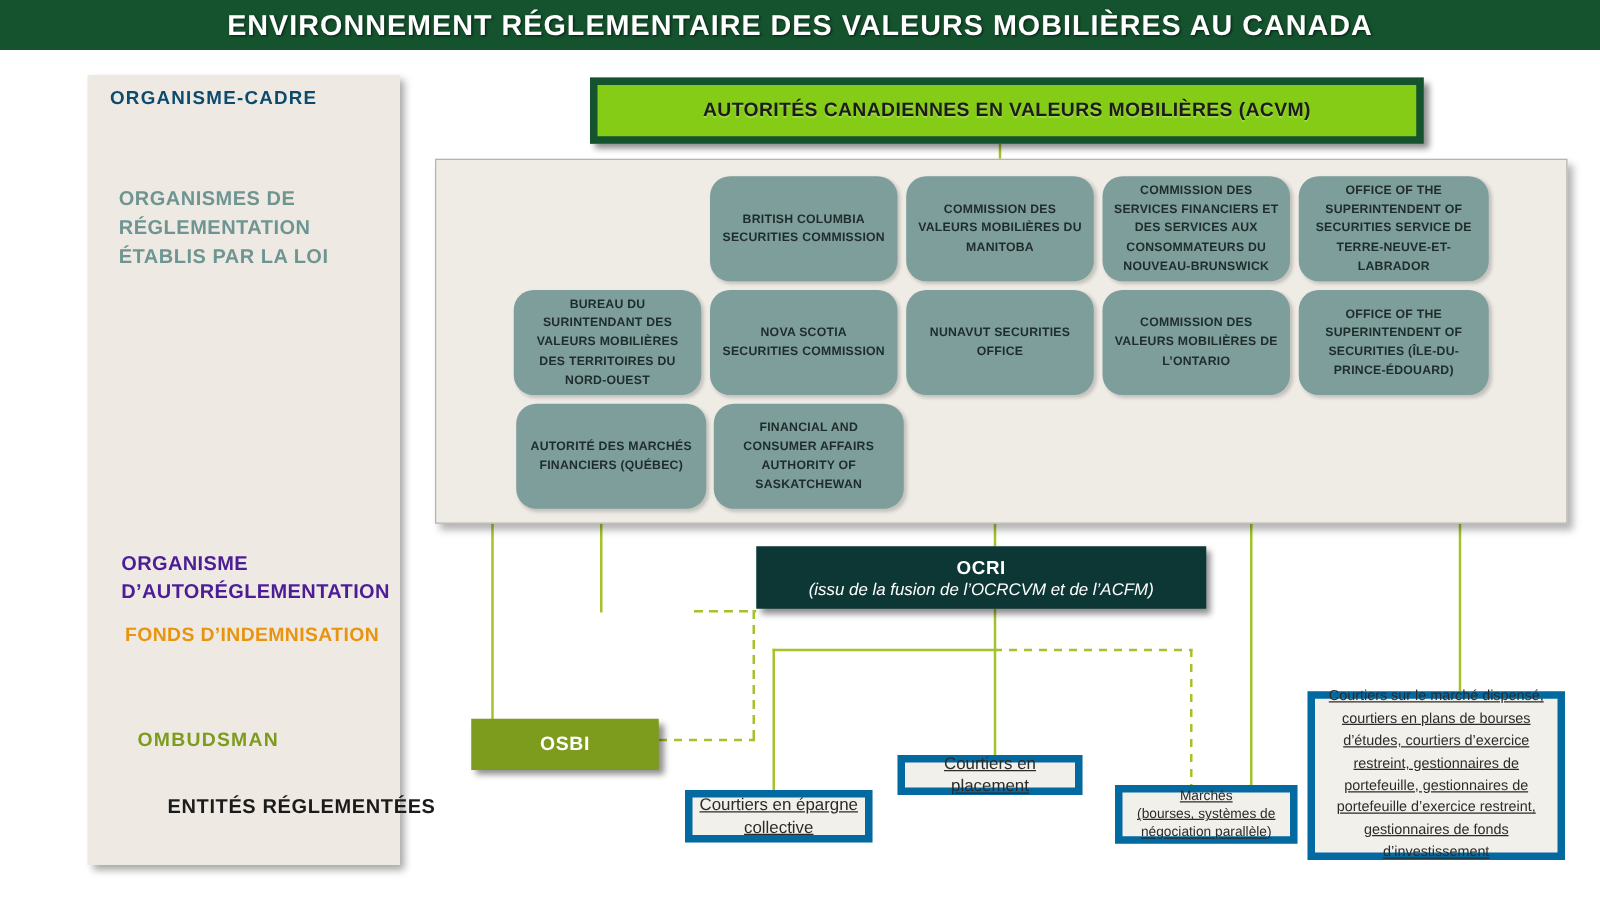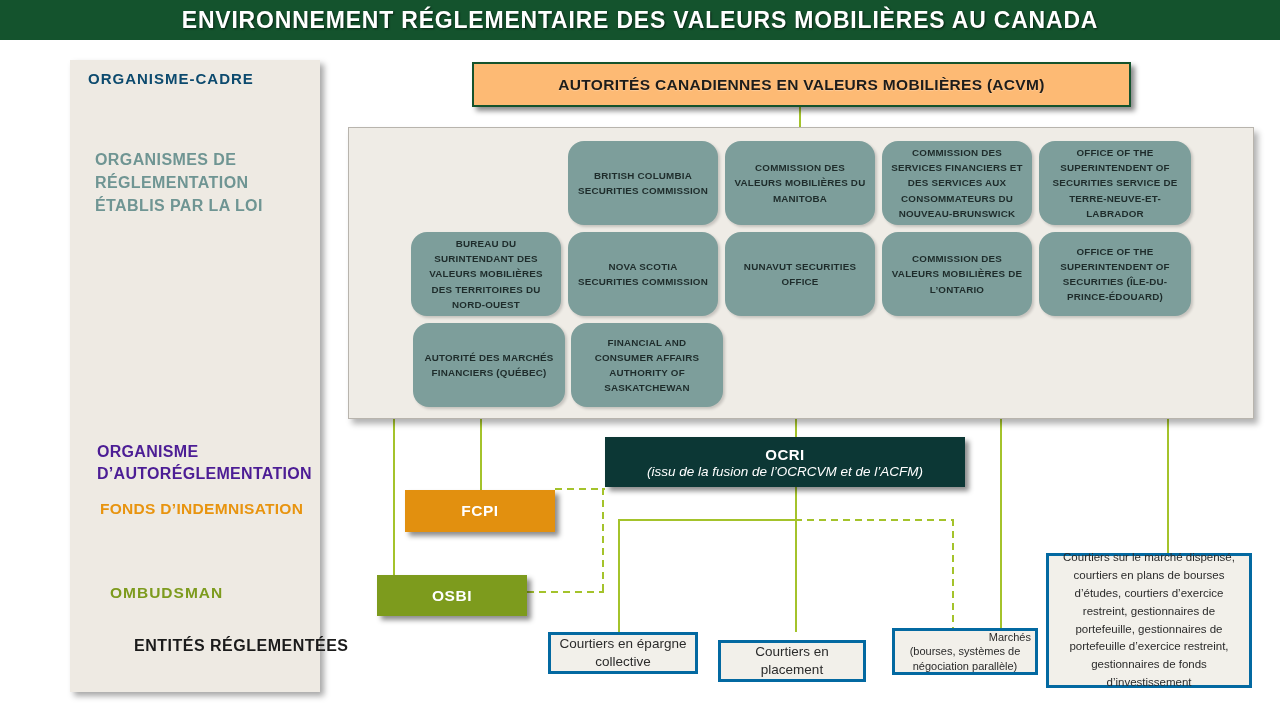--- a/index.html
+++ b/index.html
@@ -17,22 +17,22 @@
            box-shadow:4px 4px 6px rgba(0,0,0,.35);}
   .side-label{position:absolute;font-weight:bold;}
   .lbl-cadre{left:18px;top:10px;font-size:15px;color:#0c4a6e;letter-spacing:1px;}
   .lbl-regl{left:25px;top:88px;width:195px;font-size:16px;color:#6f9593;line-height:1.45;letter-spacing:.4px;}
   .lbl-auto{left:27px;top:381px;width:230px;font-size:16px;color:#4c1d95;line-height:1.4;letter-spacing:.3px;}
   .lbl-fonds{left:30px;top:440px;font-size:15.5px;color:#e8940f;white-space:nowrap;letter-spacing:.3px;}
   .lbl-ombud{left:40px;top:524px;font-size:15.5px;color:#7d9b1d;letter-spacing:1px;}
   .lbl-entites{left:30px;top:577px;font-size:16px;color:#1b1b1b;white-space:nowrap;letter-spacing:.5px;margin-left:34px;}
 
   
-  .acvm{position:absolute;left:472px;top:62px;width:655px;height:41px;background:#fdba74;
-        border:2px solid #14532d;box-shadow:4px 4px 5px rgba(0,0,0,.45);
+  .acvm{position:absolute;left:472px;top:62px;width:655px;height:41px;background:#84cc16;
+        border:6px solid #14532d;box-shadow:4px 4px 5px rgba(0,0,0,.45);
         display:flex;align-items:center;justify-content:center;}
   .acvm span{color:#1d1c1a;font-weight:bold;font-size:15.5px;letter-spacing:.3px;
              text-shadow:0 1px 1px rgba(255,255,255,.25);}
 
   
   .regulators{position:absolute;left:348px;top:127px;width:904px;height:290px;background:#efece6;
               border:1px solid #b8b4ad;box-shadow:4px 5px 6px rgba(0,0,0,.3);}
   .reg{position:absolute;background:#7d9e9b;border-radius:16px;color:#1e2c2b;font-weight:bold;
        font-size:9.8px;line-height:1.55;letter-spacing:.2px;text-align:center;
        display:flex;align-items:center;justify-content:center;padding:4px 9px;box-sizing:border-box;
@@ -50,25 +50,25 @@
   .ocri .t{font-weight:bold;font-size:15px;letter-spacing:.5px;}
   .ocri .s{font-style:italic;font-size:13.5px;margin-top:1px;}
   .fcpi{position:absolute;left:405px;top:490px;width:150px;height:42px;background:#e2900f;
         box-shadow:4px 4px 5px rgba(0,0,0,.45);display:flex;align-items:center;justify-content:center;
         color:#fff;font-weight:bold;font-size:15.5px;letter-spacing:.5px;}
   .osbi{position:absolute;left:377px;top:575px;width:150px;height:41px;background:#7d9b1d;
         box-shadow:4px 4px 5px rgba(0,0,0,.45);display:flex;align-items:center;justify-content:center;
         color:#fff;font-weight:bold;font-size:15.5px;letter-spacing:.5px;}
 
   
-  .entity{position:absolute;background:#f2f0ea;border:3px solid #0369a1;color:#2b2b2b;
-          display:flex;flex-direction:column;align-items:flex-end;justify-content:center;
-          text-align:center;font-size:13.5px;line-height:1.35;box-sizing:border-box;padding:2px 4px;}
+  .entity{position:absolute;background:#f2f0ea;border:6px solid #0369a1;color:#2b2b2b;
+          display:flex;flex-direction:column;align-items:center;justify-content:center;
+          text-align:center;font-size:13.5px;line-height:1.35;box-sizing:border-box;padding:2px 4px;text-decoration:underline;}
   .epargne{left:548px;top:632px;width:150px;height:42px;}
-  .placement{left:718px;top:640px;width:148px;height:42px;}
+  .placement{left:718px;top:604px;width:148px;height:32px;}
   .marches{left:892px;top:628px;width:146px;height:47px;font-size:11px;line-height:1.3;}
   .rightbox{left:1046px;top:553px;width:206px;height:135px;font-size:11.5px;line-height:1.55;padding:4px 6px;}
 
   
   .line{position:absolute;background:#a4c32b;}
   .dline-h{position:absolute;height:2px;
            background:repeating-linear-gradient(90deg,#a4c32b 0 7px,transparent 7px 12px);}
   .dline-v{position:absolute;width:2px;
            background:repeating-linear-gradient(180deg,#a4c32b 0 7px,transparent 7px 12px);}
 </style>
@@ -122,23 +122,20 @@
     <div class="reg r2 c5">OFFICE OF THE SUPERINTENDENT OF SECURITIES (ÎLE-DU-PRINCE-ÉDOUARD)</div>
     <div class="reg r3 c1b">AUTORITÉ DES MARCHÉS FINANCIERS (QUÉBEC)</div>
     <div class="reg r3 c2b">FINANCIAL AND CONSUMER AFFAIRS AUTHORITY OF SASKATCHEWAN</div>
   </section>
 
   <section class="ocri">
     <div class="t">OCRI</div>
     <div class="s">(issu de la fusion de l’OCRCVM et de l’ACFM)</div>
   </section>
 
-  <section class="fcpi">
-    <span>FCPI</span>
-  </section>
 
   <section class="osbi">
     <span>OSBI</span>
   </section>
 
   <section class="entity epargne">
     <span>Courtiers en épargne collective</span>
   </section>
   <section class="entity placement">
     <span>Courtiers en placement</span>

